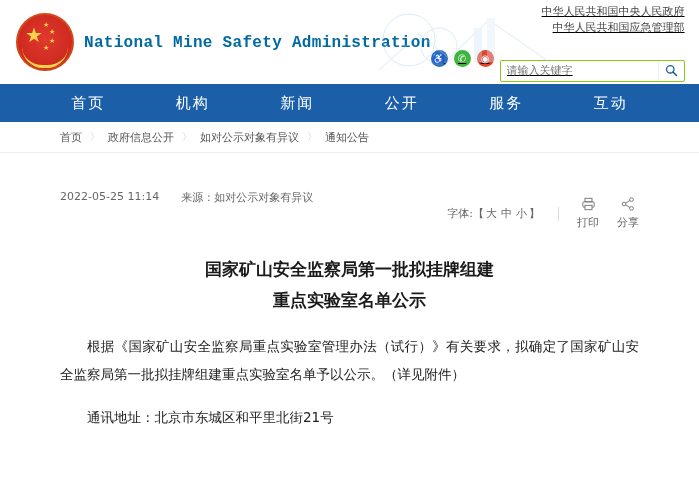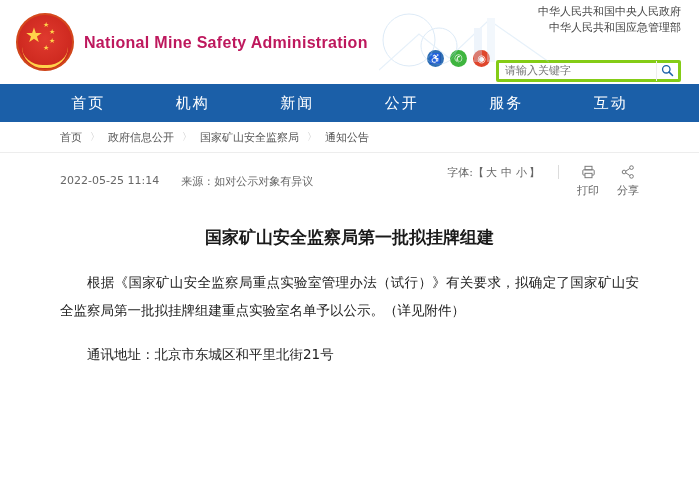--- a/index.html
+++ b/index.html
@@ -75,34 +75,35 @@
   }
   .title-cn {
     font-family: "DejaVu Sans", "Liberation Sans", sans-serif;
     font-size: 33px;
     font-weight: bold;
     color: #c7281f;
     letter-spacing: 1px;
     line-height: 1.15;
   }
   .title-en {
-    font-family: Liberation Sans, sans-serif;
+    font-family: Liberation Mono, monospace;
     font-size: 16px;
     font-weight: bold;
-    color: #be185d;
+    color: #0369a1;
     letter-spacing: 0.3px;
     margin-top: 2px;
   }
 
   .header-right {
     margin-left: auto;
     display: flex;
     flex-direction: column;
     align-items: flex-end;
     padding-right: 2px;
+    text-decoration: underline;
   }
   .gov-lines {
     font-size: 11px;
     color: #444;
     line-height: 1.5;
     text-align: right;
   }
   .tools-row {
     display: flex;
     align-items: center;
@@ -116,21 +117,21 @@
     justify-content: center;
     font-size: 10px;
     color: #fff;
   }
   .ti-access { background: #2f6fb5; }
   .ti-wechat { background: #3fb53f; }
   .ti-weibo { background: #e0462c; }
   .search-box {
     display: flex;
     align-items: center;
-    border: 3px solid #84cc16;
+    border: 1px solid #84cc16;
     border-radius: 2px;
     height: 22px;
     width: 185px;
     box-sizing: border-box;
     background: #fff;
     margin-top: 24px;
   }
   .search-box input {
     border: 0;
     outline: 0;
@@ -193,22 +194,23 @@
     align-items: center;
     padding: 12px 60px 10px 60px;
     font-size: 11px;
     color: #666;
     font-family: "DejaVu Sans", "Liberation Sans", sans-serif;
   }
   .meta-left { display: flex; gap: 22px; }
   .meta-right {
     margin-left: auto;
     display: flex;
-    align-items: flex-start;
+    align-items: center;
     gap: 18px;
+    margin-top: 32px;
   }
   .font-size-ctl { color: #666; }
   .fs-opt { cursor: pointer; margin: 0 2px; }
   .icon-action {
     display: flex;
     align-items: center;
     gap: 4px;
     cursor: pointer;
     color: #666;
     flex-direction: column;
@@ -299,21 +301,21 @@
     <div class="nav-item">公开</div>
     <div class="nav-item">服务</div>
     <div class="nav-item">互动</div>
   </div>
 
   <div class="breadcrumb">
     <span class="crumb">首页</span>
     <span class="crumb-sep">〉</span>
     <span class="crumb">政府信息公开</span>
     <span class="crumb-sep">〉</span>
-    <span class="crumb">国家矿山安全监察局</span>
+    <span class="crumb">如对公示对象有异议</span>
     <span class="crumb-sep">〉</span>
     <span class="crumb">通知公告</span>
   </div>
 
   <div class="metabar">
     <div class="meta-left">
       <span>2022-05-25 11:14</span>
       <span>来源：如对公示对象有异议</span>
     </div>
     <div class="meta-right">
@@ -338,18 +340,19 @@
           <line x1="5.4" y1="9" x2="10.1" y2="12" stroke="#777" stroke-width="1.1"></line>
         </svg>
         <span>分享</span>
       </span>
     </div>
   </div>
 
   <div class="article">
     <div class="art-title">
       <div>国家矿山安全监察局第一批拟挂牌组建</div>
+      <div>重点实验室名单公示</div>
     </div>
     <p class="art-p">根据《国家矿山安全监察局重点实验室管理办法（试行）》有关要求，拟确定了国家矿山安全监察局第一批拟挂牌组建重点实验室名单予以公示。（详见附件）</p>
     <p class="art-p">通讯地址：北京市东城区和平里北街21号</p>
   </div>
 
 </div>
 
 </body></html>

